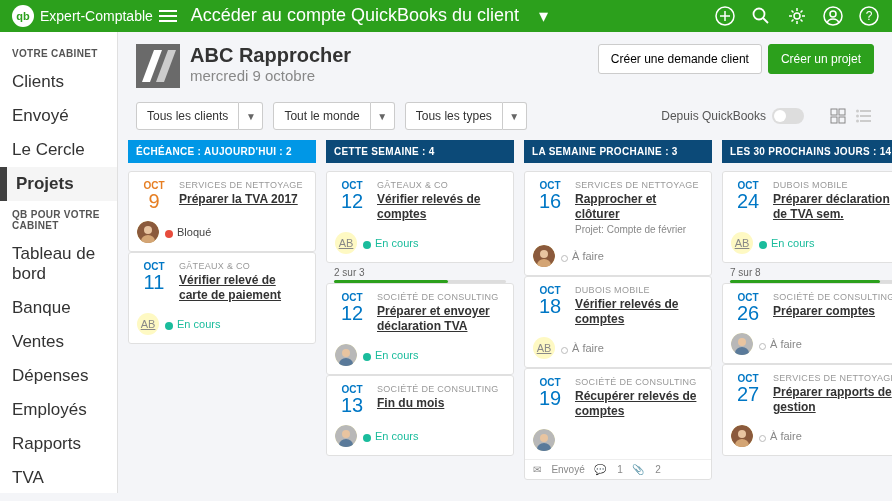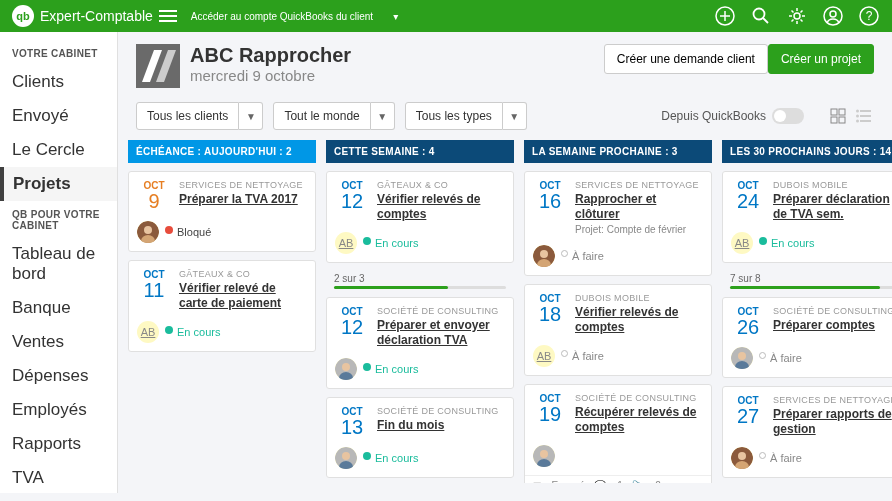--- a/index.html
+++ b/index.html
@@ -2,77 +2,77 @@
 <html><head>
 <meta charset="utf-8">
 <style>
 * { box-sizing: border-box; margin: 0; padding: 0; }
 body { font-family: -apple-system, BlinkMacSystemFont, "Segoe UI", sans-serif; font-size: 13px; color: #333; background: #f4f5f8; width: 892px; height: 501px; overflow: hidden; }
 .topbar { background: #2ca01c; height: 32px; display: flex; align-items: center; padding: 0 12px; color: #fff; }
 .qb-logo { width: 22px; height: 22px; border-radius: 50%; background: #fff; color: #2ca01c; display: flex; align-items: center; justify-content: center; font-weight: bold; font-size: 11px; margin-right: 6px; }
 .topbar-title { font-size: 14px; margin-right: 6px; }
 .hamburger { width: 18px; display: flex; flex-direction: column; gap: 3px; margin-right: 14px; cursor: pointer; }
 .hamburger span { height: 2px; background: #fff; }
-.topbar-dropdown { font-size: 10px; display: flex; gap: 20px; cursor: pointer; }
+.topbar-dropdown { font-size: 18px; display: flex; gap: 20px; cursor: pointer; }
 .topbar-actions { margin-left: auto; display: flex; gap: 14px; }
 .topbar-actions .ticon { width: 22px; height: 22px; display: flex; align-items: center; justify-content: center; cursor: pointer; }
 .layout { display: flex; height: calc(100% - 40px); }
 .sidebar { width: 118px; background: #fff; border-right: 1px solid #e0e0e0; padding-top: 8px; overflow-y: auto; }
 .sidebar-heading { font-size: 10px; font-weight: bold; color: #555; padding: 8px 12px 6px; letter-spacing: .3px; }
 .sidebar-item { padding: 7px 12px; font-size: 17px; color: #333; cursor: pointer; }
-.sidebar-item.active { font-weight: bold; border-left: 4px solid #404040; padding-left: 9px; background: #f5f5f5; }
+.sidebar-item.active { font-weight: bold; border-left: 7px solid #404040; padding-left: 9px; background: #f5f5f5; }
 .main { flex: 1; display: flex; flex-direction: column; overflow: hidden; }
 .page-header { padding: 12px 18px 8px; display: flex; align-items: flex-start; }
 .page-logo { width: 44px; height: 44px; background: #6a6a6a; margin-right: 10px; display: flex; align-items: center; justify-content: center; }
 .page-logo svg { width: 44px; height: 44px; }
 .page-title { font-size: 20px; font-weight: bold; color: #333; }
 .page-date { font-size: 15px; color: #888; }
-.header-buttons { margin-left: auto; display: flex; gap: 0; justify-content: space-between; }
+.header-buttons { margin-left: auto; display: flex; gap: 6px; justify-content: space-between; }
 .btn { padding: 7px 12px; font-size: 12px; border: 1px solid #ccc; background: #fff; border-radius: 3px; cursor: pointer; }
 .btn.primary { background: #2ca01c; border-color: #2ca01c; color: #fff; }
 .filter-row { padding: 6px 18px 10px; display: flex; align-items: center; gap: 10px; }
 .filter-select { display: flex; }
 .filter-select .fsel { border: 1px solid #ccc; background: #fff; padding: 6px 10px; font-size: 12px; border-radius: 3px 0 0 3px; }
 .filter-select .farr { border: 1px solid #ccc; border-left: none; background: #fff; width: 24px; display: flex; align-items: center; justify-content: center; border-radius: 0 3px 3px 0; cursor: pointer; font-size: 10px; color: #666; }
 .filter-toggle { margin-left: auto; display: flex; align-items: center; gap: 6px; font-size: 12px; color: #555; }
 .toggle-switch { width: 32px; height: 16px; background: #ddd; border-radius: 8px; position: relative; }
 .toggle-switch::after { content: ''; position: absolute; width: 12px; height: 12px; background: #fff; border-radius: 50%; top: 2px; left: 2px; }
 .view-btns { display: flex; gap: 6px; margin-left: 14px; }
 .view-btn { width: 20px; height: 20px; display: flex; align-items: center; justify-content: center; color: #888; cursor: pointer; }
 .columns { flex: 1; display: flex; gap: 10px; padding: 0 10px 10px 0; overflow-x: auto; overflow-y: hidden; }
 .column { width: 188px; flex-shrink: 0; display: flex; flex-direction: column; }
 .column:first-child { margin-left: 10px; }
 .col-header { color: #fff; font-size: 10px; font-weight: bold; padding: 6px 8px; letter-spacing: .3px; }
 .col-header.c0 { background: #0097e6; }
 .col-header.c1 { background: #0c4a78; }
 .col-header.c2 { background: #0c4a78; }
 .col-header.c3 { background: #0c4a78; }
-.col-body { flex: 1; overflow-y: auto; display: flex; flex-direction: column; gap: 8px; padding-top: 8px; }
+.col-body { flex: 1; overflow-y: auto; display: flex; flex-direction: column; padding-top: 8px; }
 .card { background: #fff; border: 1px solid #e0e0e0; border-radius: 3px; padding: 8px; position: relative; cursor: pointer; }
 .card-top { display: flex; gap: 8px; }
 .card-date { text-align: center; min-width: 34px; }
 .card-date .m { font-size: 10px; font-weight: bold; color: #0077c5; }
 .card-date.overdue .m { color: #e67e22; }
 .card-date .d { font-size: 20px; font-weight: 300; color: #0077c5; line-height: 1; }
 .card-date.overdue .d { color: #e67e22; }
 .card-main { flex: 1; min-width: 0; }
 .card-client { font-size: 9px; color: #999; letter-spacing: .3px; text-transform: uppercase; margin-bottom: 2px; white-space: nowrap; overflow: hidden; text-overflow: ellipsis; }
 .card-title { font-size: 12px; font-weight: bold; color: #333; line-height: 1.25; text-decoration: underline; }
 .card-sub { font-size: 10px; color: #888; margin-top: 2px; }
 .card-bottom { display: flex; align-items: center; gap: 6px; margin-top: 10px; }
 .avatar { width: 22px; height: 22px; border-radius: 50%; background: #fef9c3; display: flex; align-items: center; justify-content: center; font-size: 11px; color: #888; overflow: hidden; text-decoration: underline; }
-.status { display: flex; align-items: flex-start; gap: 4px; font-size: 11px; }
+.status { display: flex; align-items: flex-end; gap: 4px; font-size: 11px; }
 .status-dot { width: 8px; height: 8px; border-radius: 50%; }
 .status.blocked .status-dot { background: #e74c3c; }
 .status.blocked { color: #444; }
 .status.progress .status-dot { background: #1abc9c; }
 .status.progress { color: #1abc9c; }
 .status.todo .status-dot { background: #fff; border: 1.5px solid #bbb; width: 7px; height: 7px; }
 .status.todo { color: #888; }
-.progress-bar { margin-top: 6px; padding: 4px 8px 0; font-size: 10px; color: #666; }
+.progress-bar { padding: 4px 8px 0; font-size: 10px; color: #666; }
 .progress-bar .track { height: 3px; background: #ddd; border-radius: 2px; margin-top: 2px; position: relative; }
 .progress-bar .fill { height: 100%; background: #2ca01c; border-radius: 2px; }
 .card-footer { border-top: 1px solid #eee; margin: 8px -8px -8px; padding: 4px 8px; display: flex; align-items: center; gap: 10px; font-size: 10px; color: #888; }
 .col-body::-webkit-scrollbar, .columns::-webkit-scrollbar { width: 6px; height: 6px; }
 .col-body::-webkit-scrollbar-thumb, .columns::-webkit-scrollbar-thumb { background: #ccc; border-radius: 3px; }
 </style>
 </head>
 <body>
 
 <div class="topbar">

